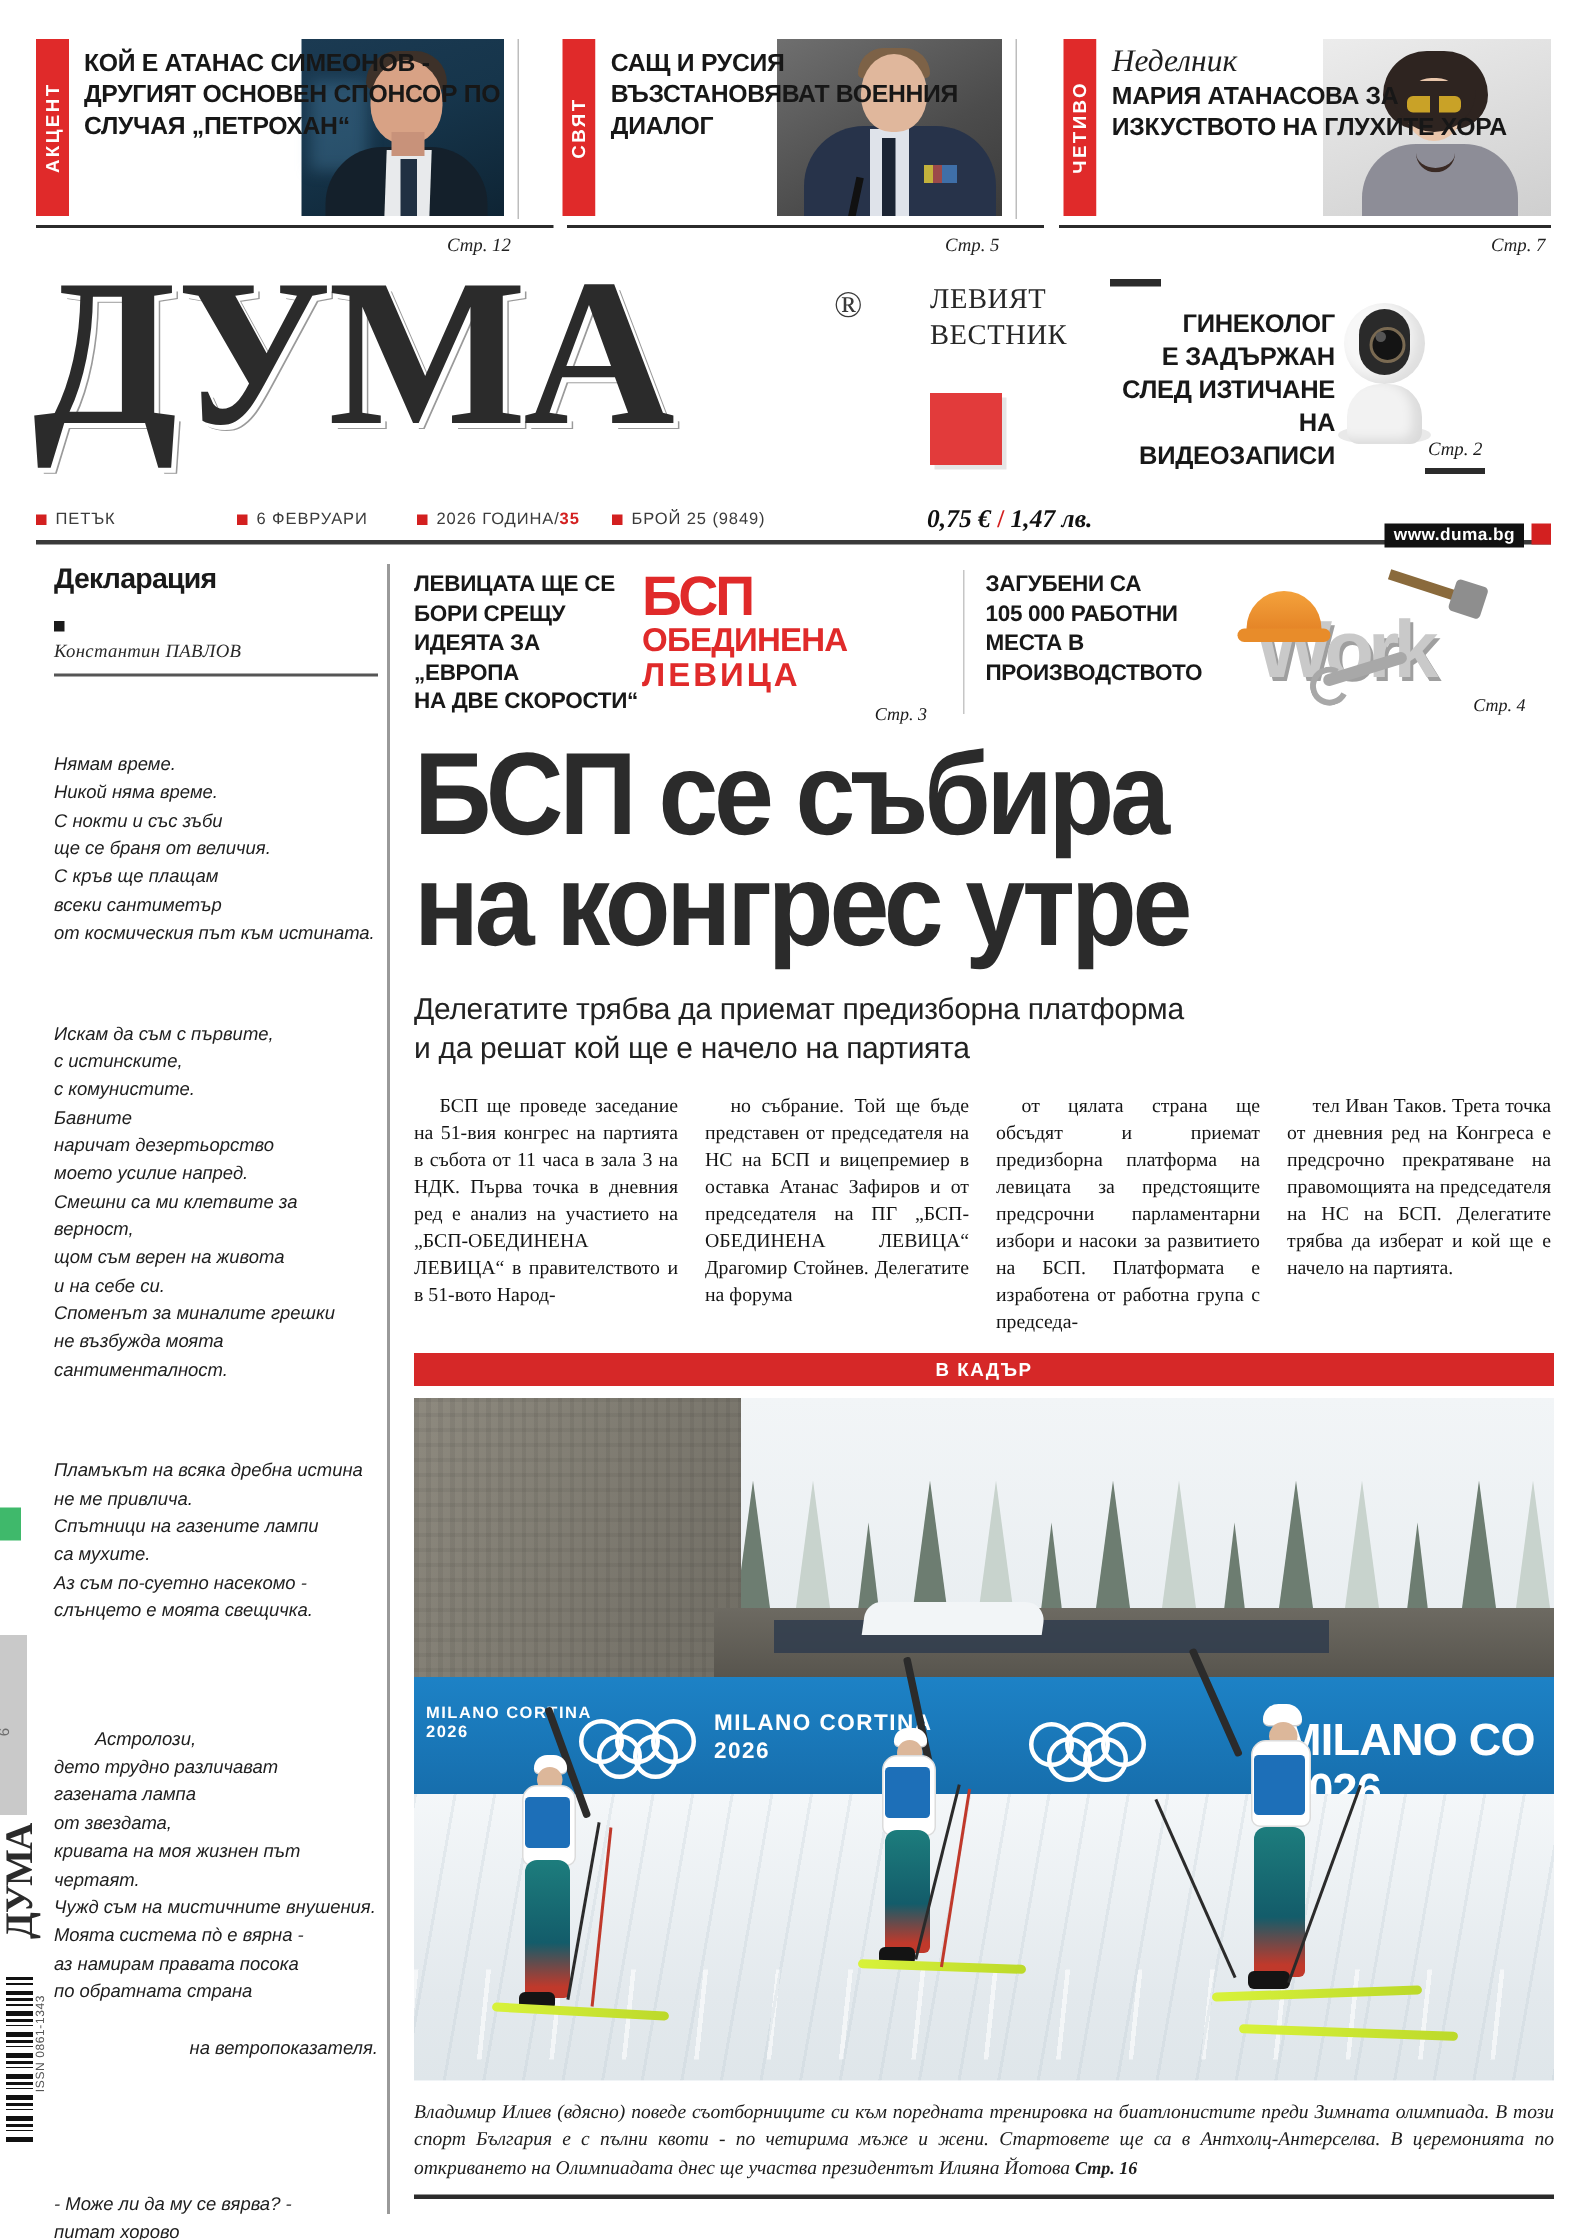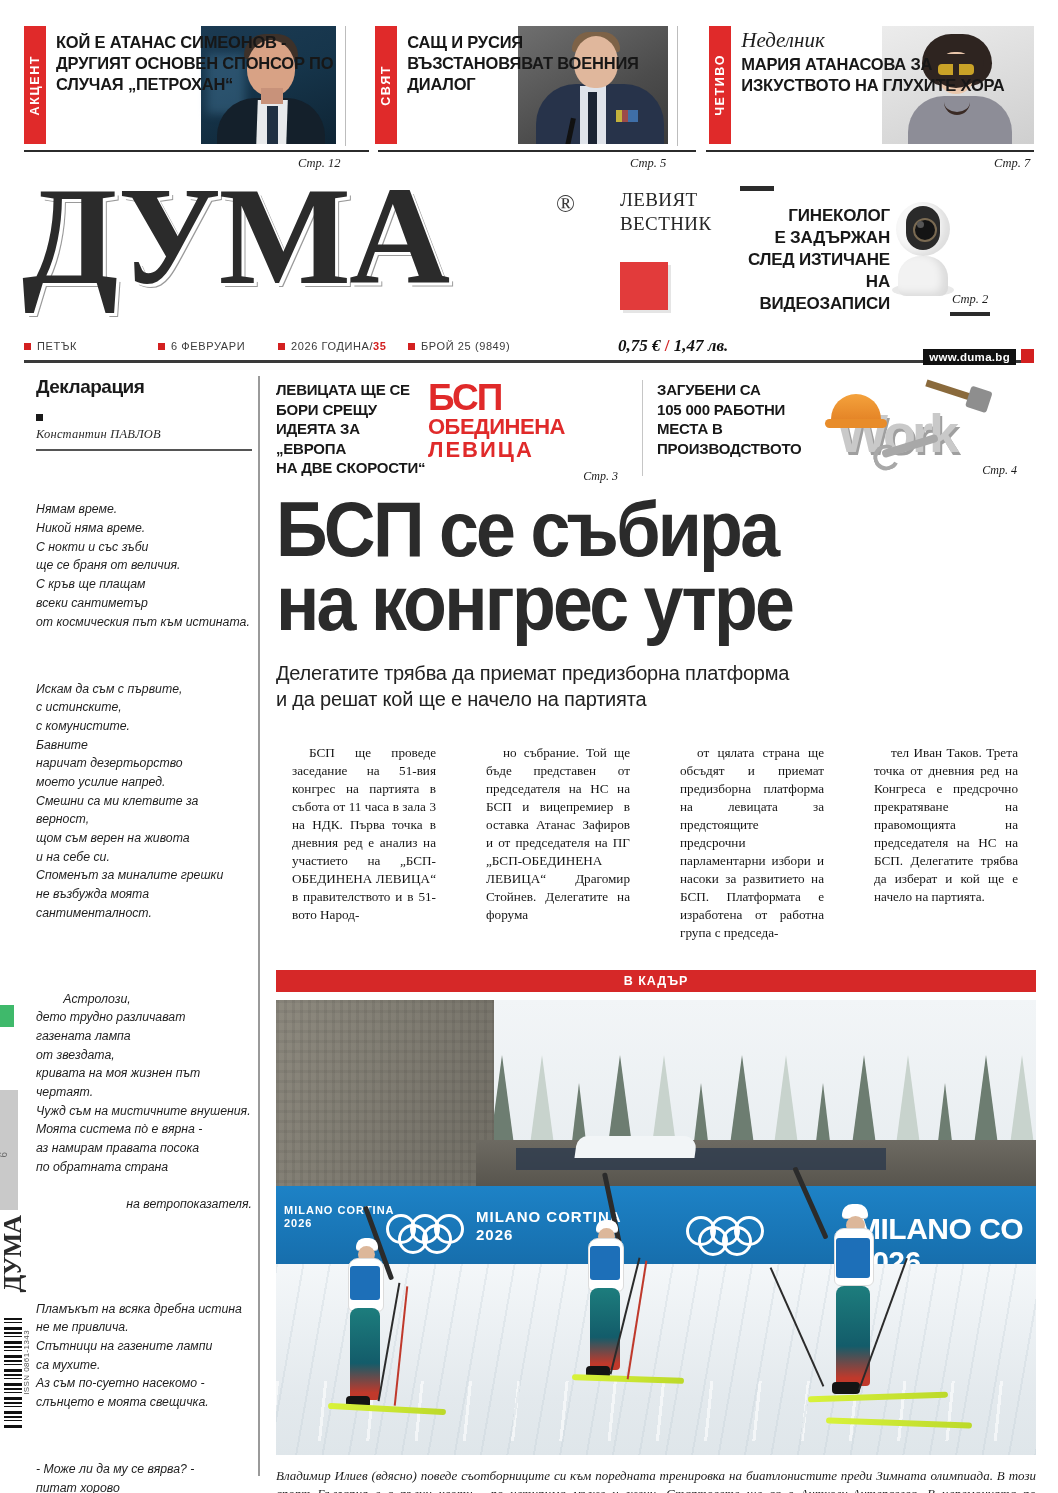--- a/index.html
+++ b/index.html
@@ -182,21 +182,21 @@
     margin-top:20px;font-size:20px;line-height:1.30;color:#222;letter-spacing:-.2px;
   }
 
   .body-cols{display:flex;margin-top:16px;gap:18px;}
   .bcol{
     width:176px;
     font-family:"Liberation Serif",serif;
     font-size:13.2px;line-height:1.36;text-align:justify;color:#151515;
     hyphens:auto;
   }
-  .bcol p{margin:16px;text-indent:17px;}
+  .bcol p{margin:0;text-indent:17px;}
 
   .kadar{
     margin-top:12px;height:22px;background:#d62828;color:#fff;
     display:flex;align-items:center;justify-content:center;
     font-size:12.5px;font-weight:bold;letter-spacing:1px;
   }
 
   
   .photo{position:relative;margin-top:8px;width:760px;height:455px;overflow:hidden;background:#eef2f5;}
   .sky{position:absolute;left:0;top:0;width:100%;height:150px;background:linear-gradient(180deg,#f2f5f7,#e9eef1);}
@@ -390,38 +390,38 @@
 с истинските,
 с комунистите.
 Бавните
 наричат дезертьорство
 моето усилие напред.
 Смешни са ми клетвите за верност,
 щом съм верен на живота
 и на себе си.
 Споменът за миналите грешки
 не възбужда моята сантименталност.</div>
+      <div class="stz">Пламъкът на всяка дребна истина
+не ме привлича.
+Спътници на газените лампи
+са мухите.
+Аз съм по-суетно насекомо -
+слънцето е моята свещичка.</div>
       <div class="stz">
         <span>Астролози,
 дето трудно различават
 газената лампа
 от звездата,
 кривата на моя жизнен път чертаят.
 Чужд съм на мистичните внушения.
 Моята система пò е вярна -
 аз намирам правата посока
 по обратната страна</span>
         <span class="ind">на ветропоказателя.</span>
       </div>
-      <div class="stz">Пламъкът на всяка дребна истина
-не ме привлича.
-Спътници на газените лампи
-са мухите.
-Аз съм по-суетно насекомо -
-слънцето е моята свещичка.</div>
       <div class="stz">- Може ли да му се вярва? -
 питат хорово
 лъжците по професия.
 Доказателства в аванс
 не давам никому.</div>
       
       
       
       
       

